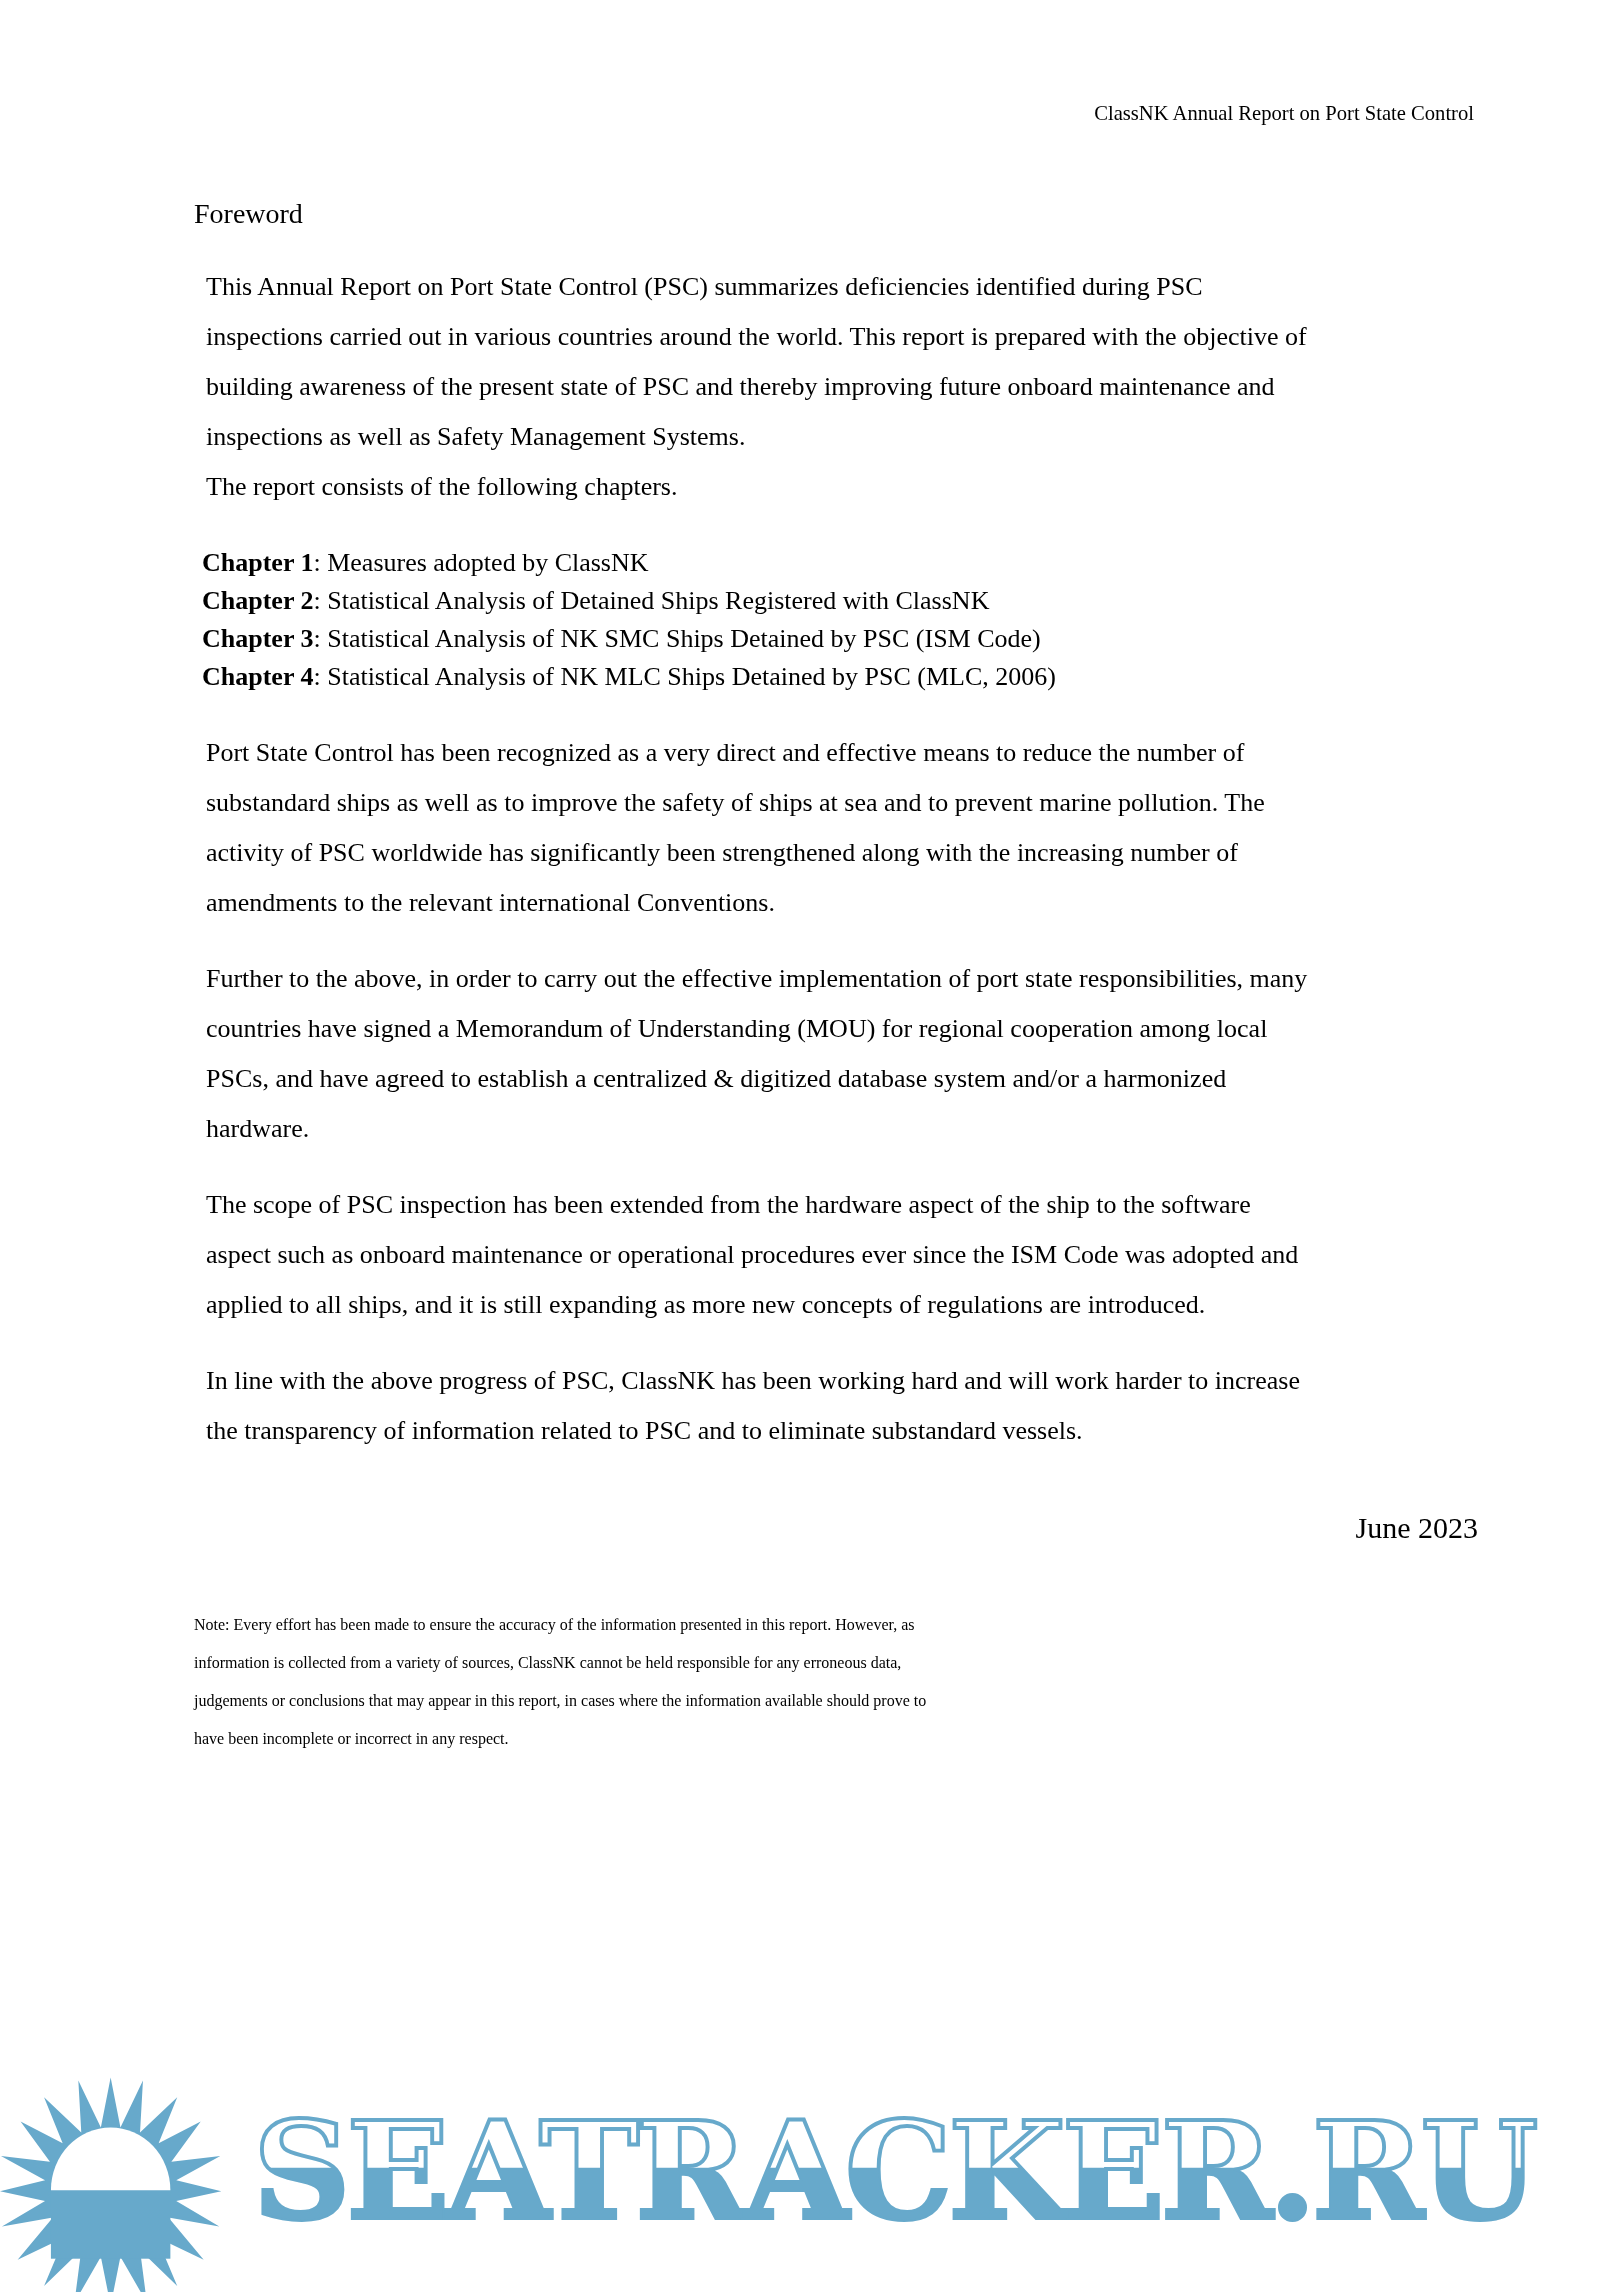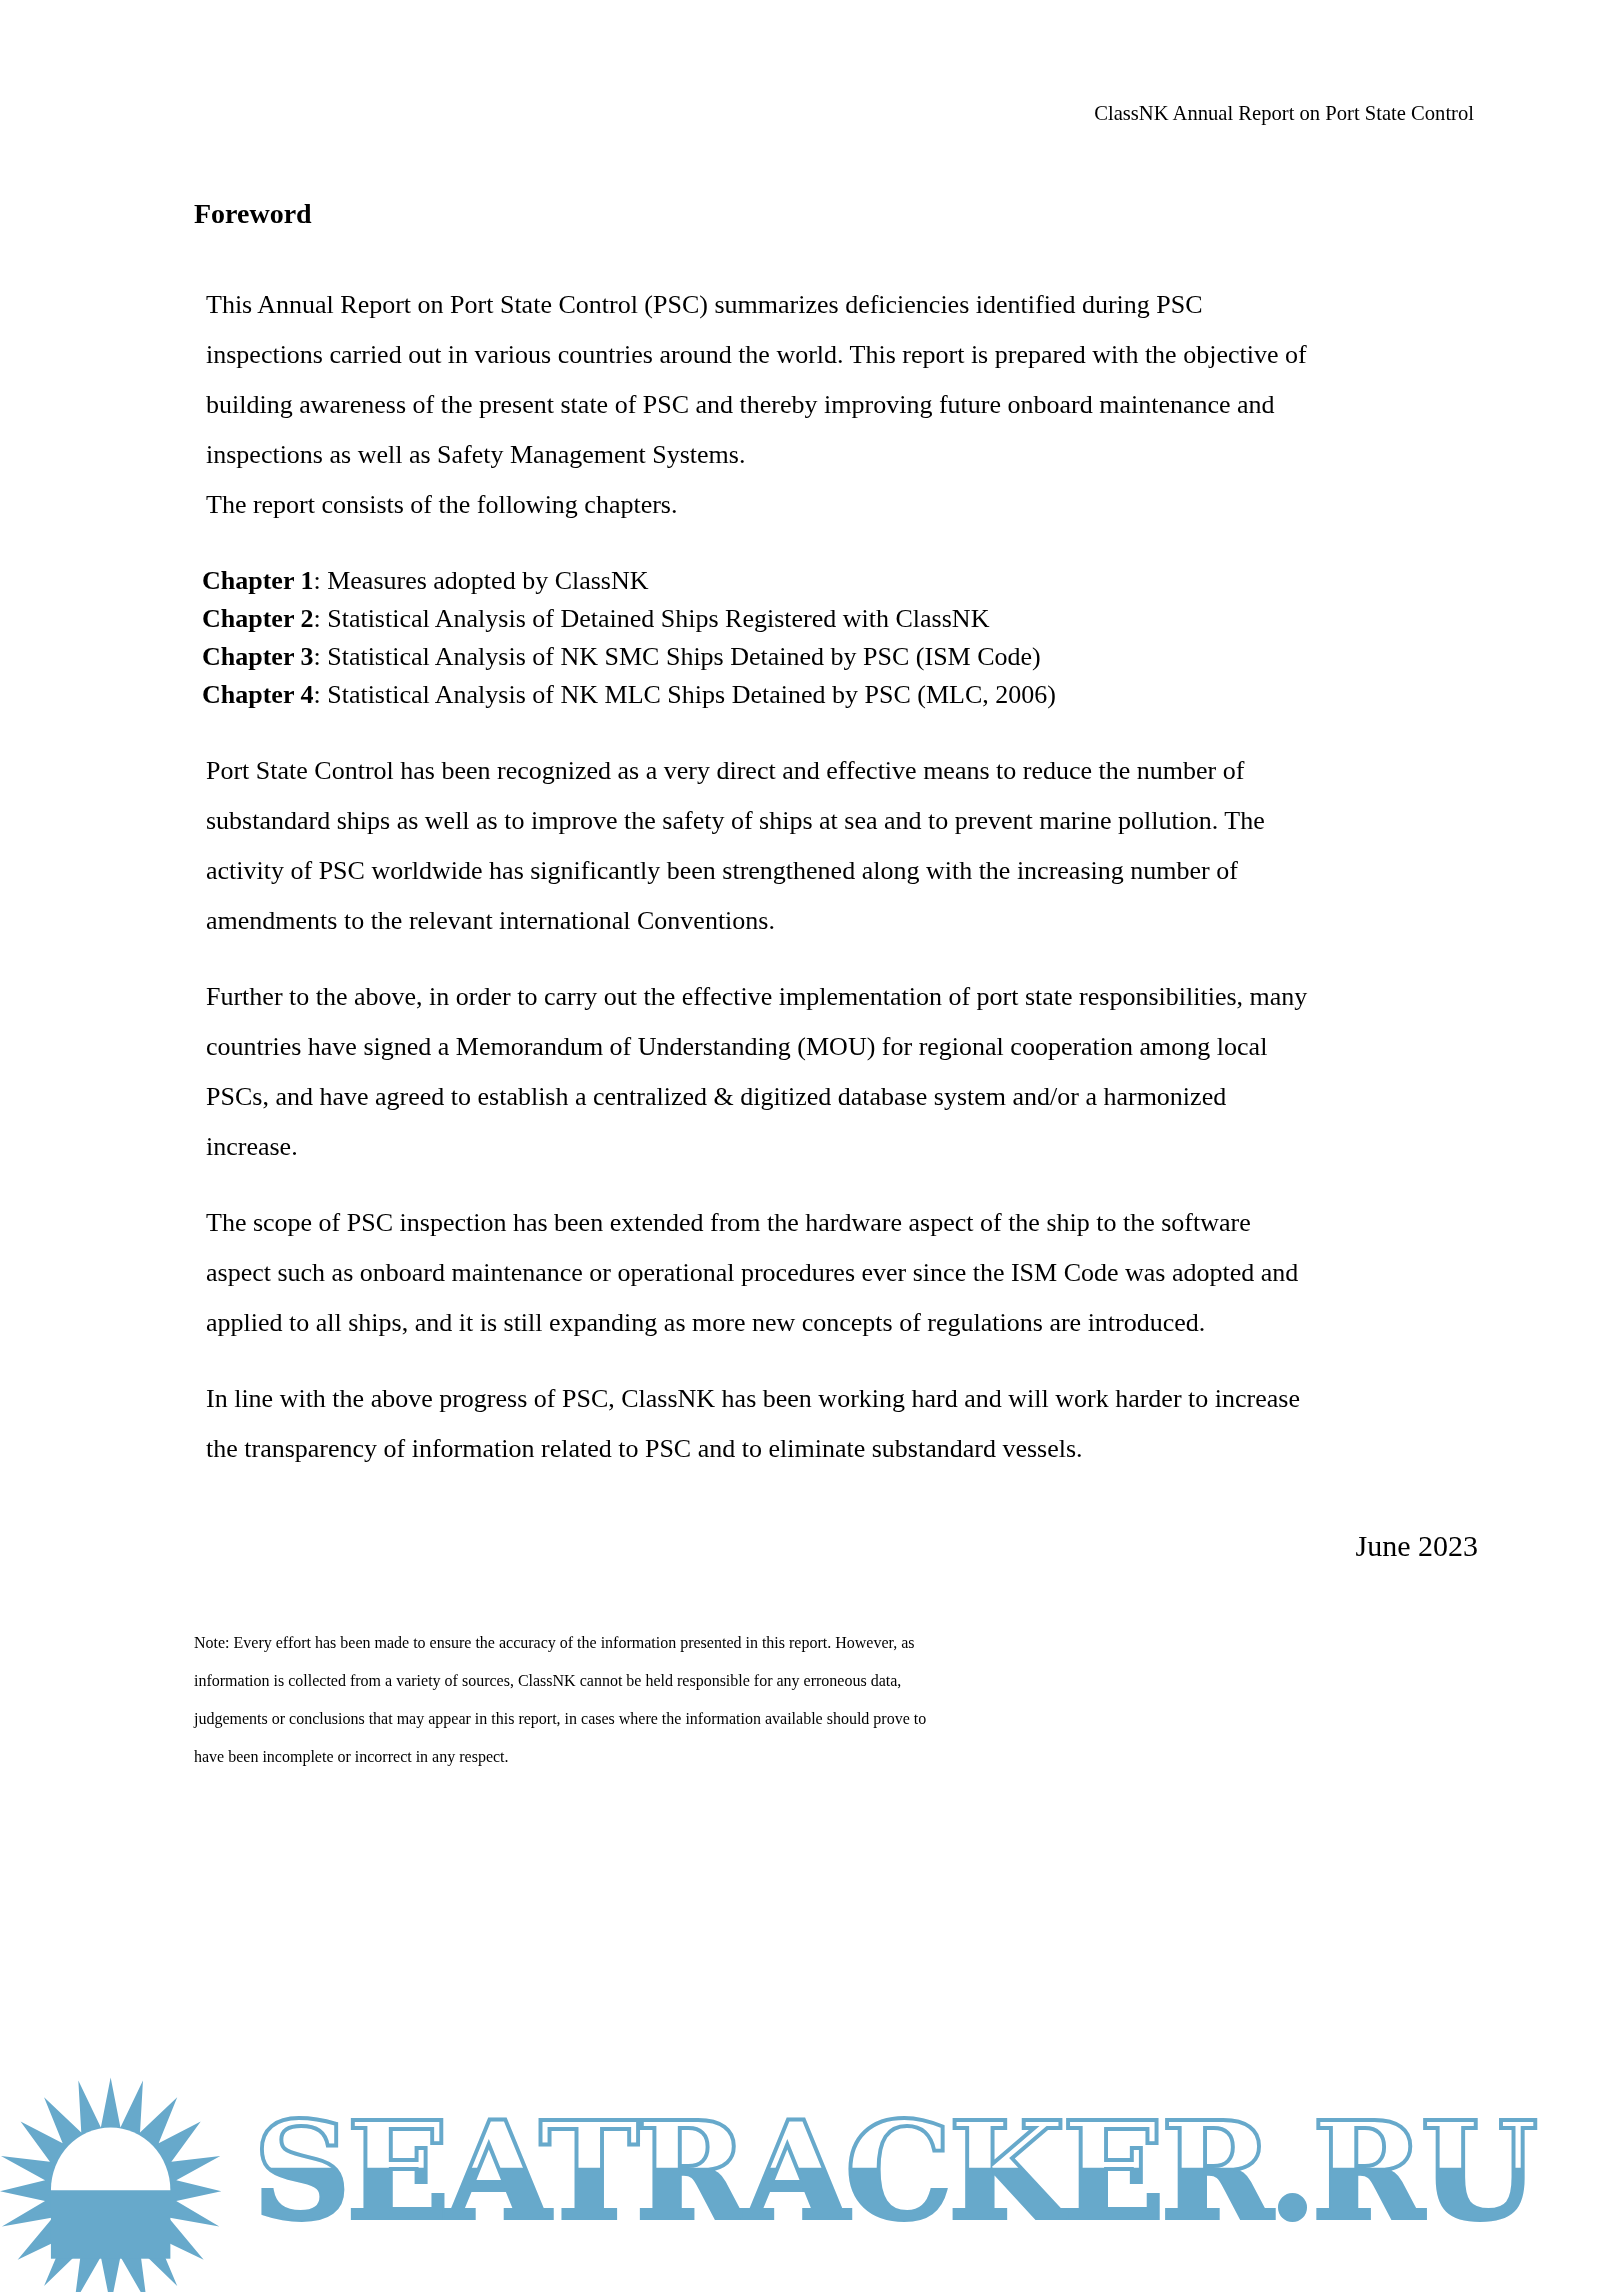--- a/index.html
+++ b/index.html
@@ -1,21 +1,21 @@
 <!DOCTYPE html>
 <html><head>
 <meta charset="utf-8">
 <style>
   html, body { margin: 0; padding: 0; background: #ffffff; }
   body { width: 1621px; height: 2293px; position: relative; overflow: hidden;
          font-family: "Liberation Serif", "DejaVu Serif", serif; color: #000; }
   .page { position: absolute; left: 0; top: 0; width: 1621px; height: 2293px; }
   .running-header { position: absolute; top: 102px; right: 147px; font-size: 20.6px; }
   .content { position: absolute; left: 194px; top: 194px; width: 1284px; }
-  .title { font-weight: bold; font-size: 28px; margin: 0 0 53px 0; line-height: 39px; }
+  .title { font-weight: normal; font-size: 28px; margin: 0 0 35px 0; line-height: 39px; }
   p { margin: 12px; font-size: 26px; line-height: 38px; }
   .para { margin-bottom: 38px; }
   .chapter-list { margin: 0 0 38px 8px; padding: 0; list-style: none; }
   .chapter-list li { font-size: 26px; line-height: 38px; }
   .chapter-list b { font-weight: bold; }
   .date { text-align: right; font-size: 30px; line-height: 38px; margin-top: 59px; }
   .note { font-size: 16px; line-height: 38px; margin-top: 59px; }
   .watermark { position: absolute; left: 0; top: 2056px; width: 1621px; height: 236px; }
   .wm-text { position: absolute; left: 253px; top: 2102px; font-family: "DejaVu Serif", serif;
              font-weight: bold; font-size: 135px; letter-spacing: -3.9px; line-height: 137px;
@@ -50,21 +50,21 @@
       <p>Port State Control has been recognized as a very direct and effective means to reduce the number of</p>
       <p>substandard ships as well as to improve the safety of ships at sea and to prevent marine pollution. The</p>
       <p>activity of PSC worldwide has significantly been strengthened along with the increasing number of</p>
       <p>amendments to the relevant international Conventions.</p>
     </div>
 
     <div class="para">
       <p>Further to the above, in order to carry out the effective implementation of port state responsibilities, many</p>
       <p>countries have signed a Memorandum of Understanding (MOU) for regional cooperation among local</p>
       <p>PSCs, and have agreed to establish a centralized &amp; digitized database system and/or a harmonized</p>
-      <p>increase.</p>
+      <p>hardware.</p>
     </div>
 
     <div class="para">
       <p>The scope of PSC inspection has been extended from the hardware aspect of the ship to the software</p>
       <p>aspect such as onboard maintenance or operational procedures ever since the ISM Code was adopted and</p>
       <p>applied to all ships, and it is still expanding as more new concepts of regulations are introduced.</p>
     </div>
 
     <div>
       <p>In line with the above progress of PSC, ClassNK has been working hard and will work harder to increase</p>

